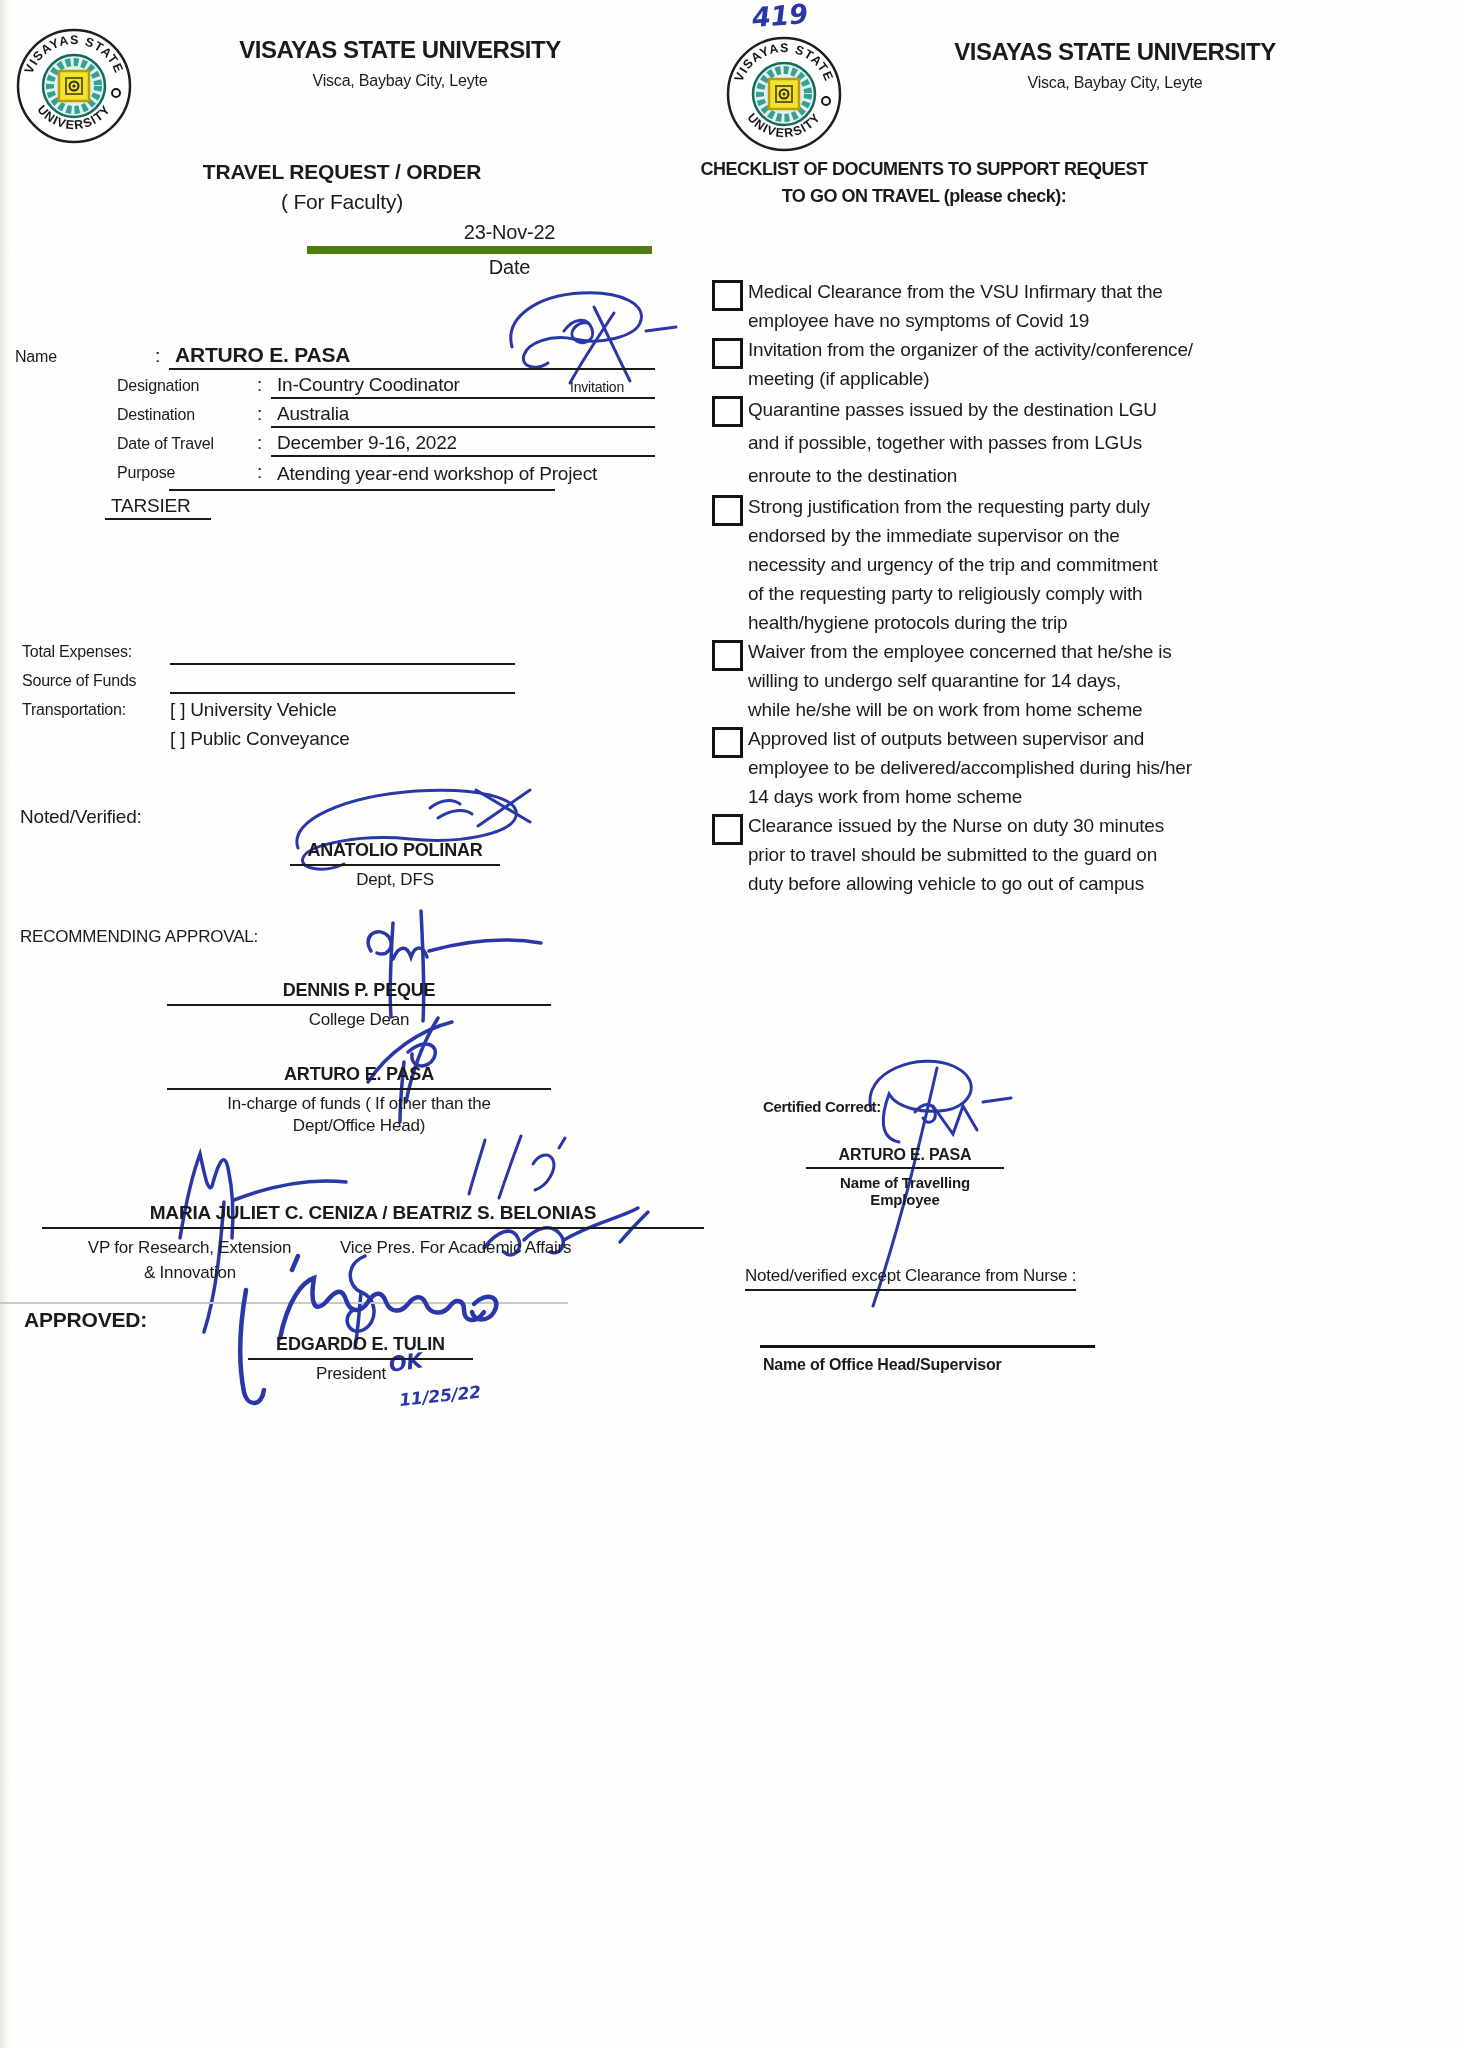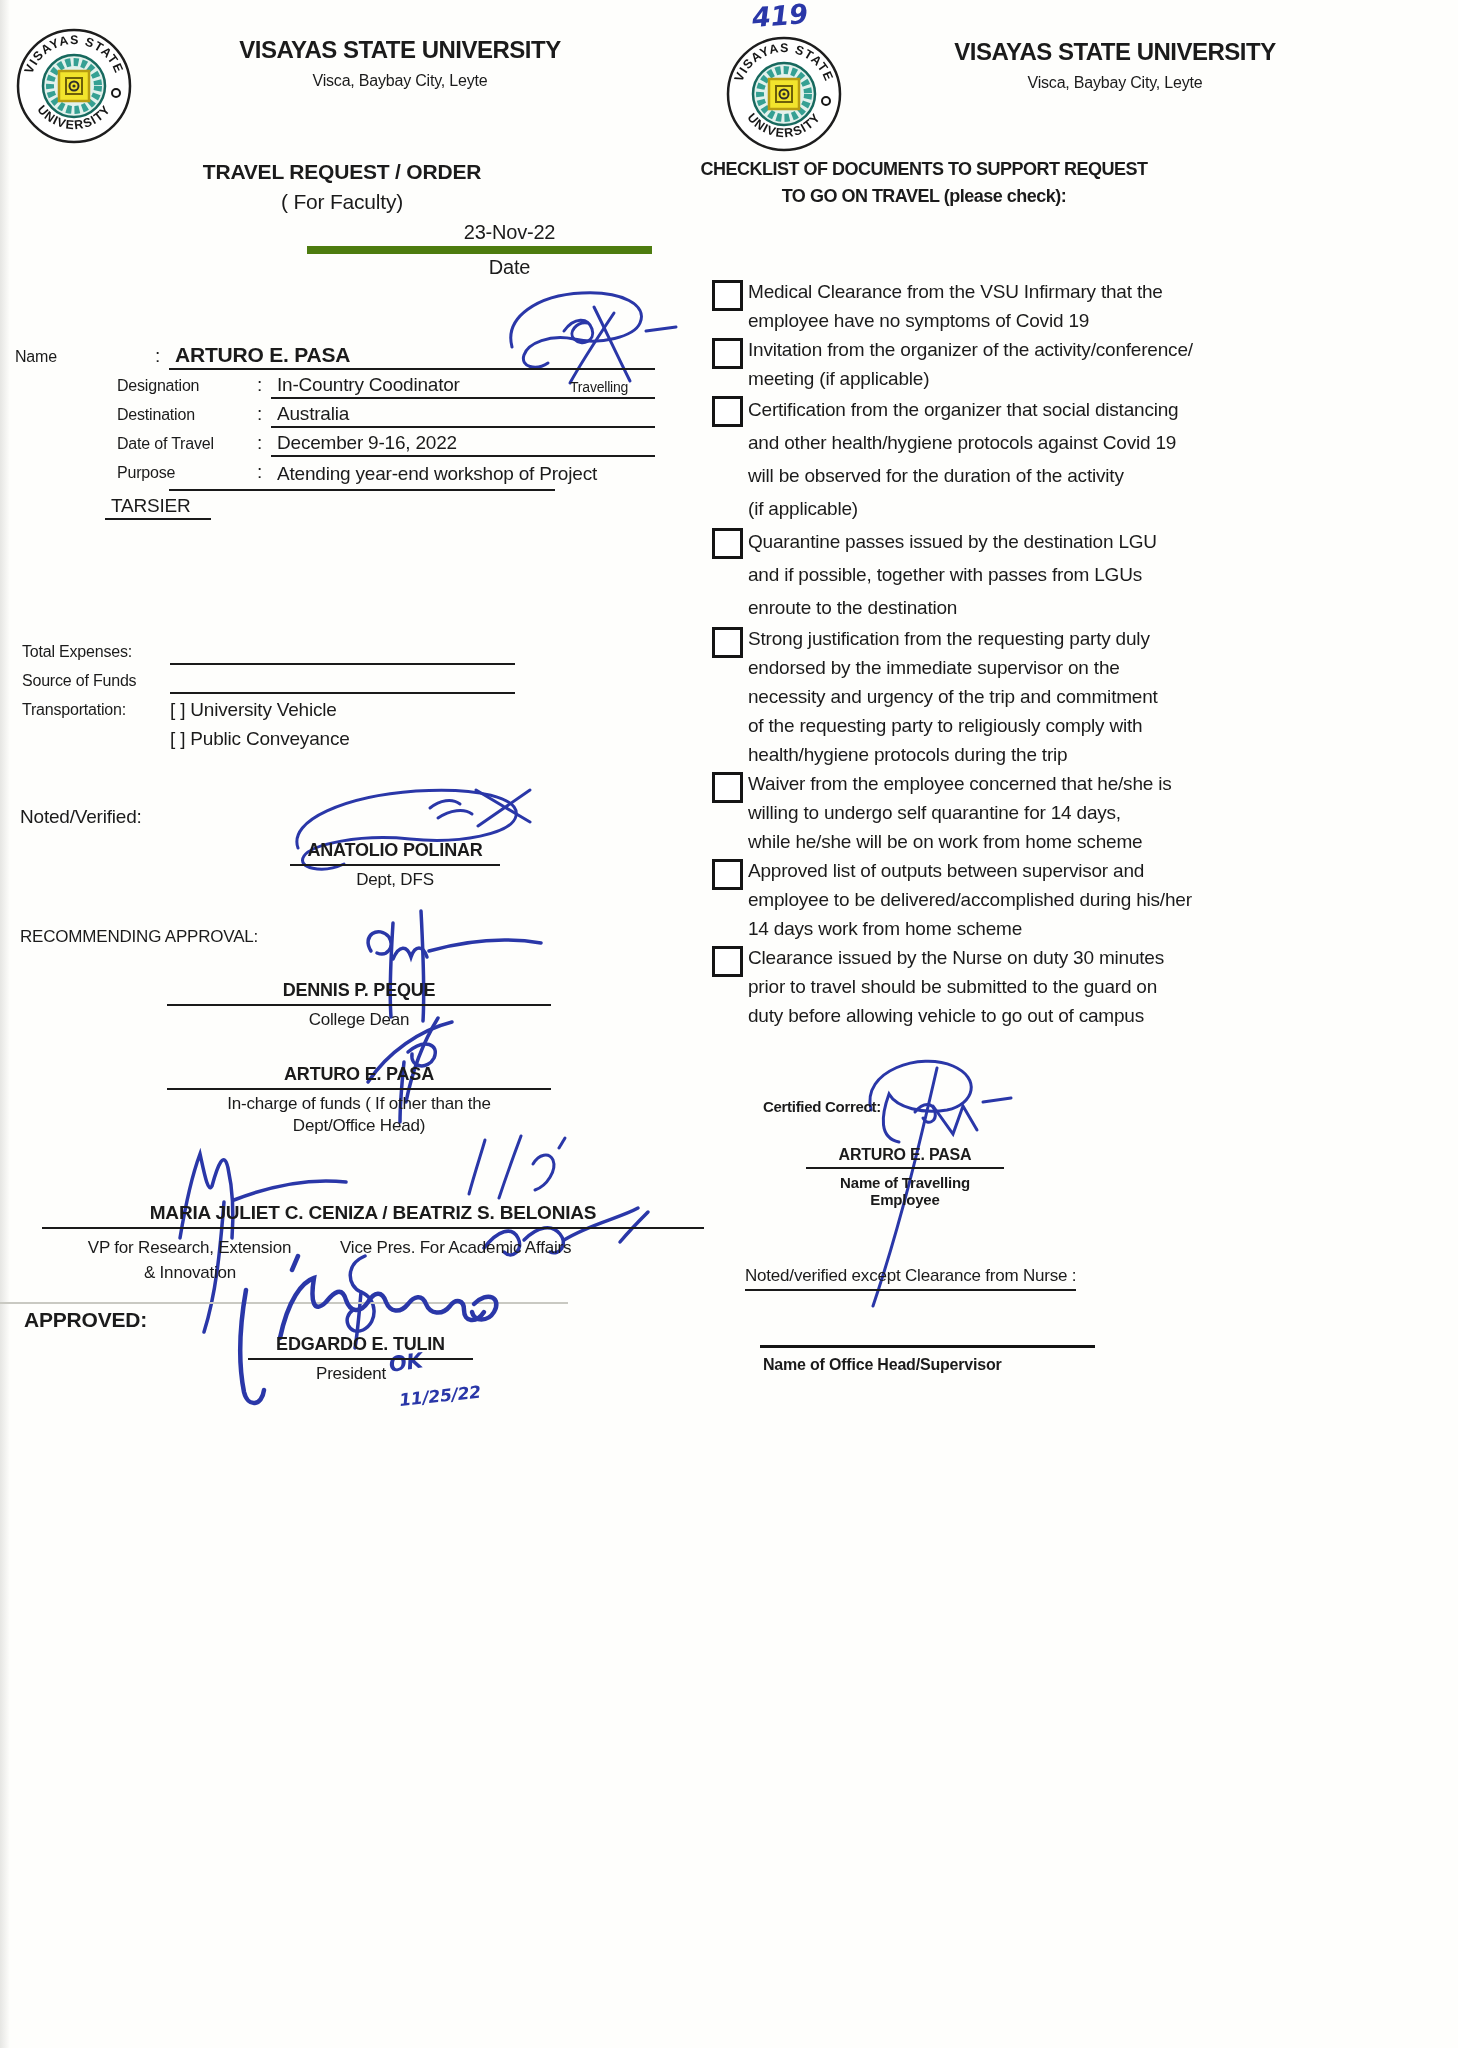--- a/index.html
+++ b/index.html
@@ -114,21 +114,21 @@
     <div class="date-lbl">Date</div>
   </div>
 
   <svg class="abs sig" style="left:498px; top:287px;" width="180" height="100" viewBox="0 0 180 100">
     <path d="M 14,60 C 6,30 40,8 84,6 C 124,4 150,18 142,36 C 136,50 102,58 76,52 C 52,47 30,56 26,68 C 22,80 38,84 50,76" stroke-width="3"></path>
     <path d="M 66,44 C 76,30 90,30 94,42 C 98,54 84,60 76,52 C 70,46 78,34 90,36" stroke-width="3"></path>
     <path d="M 96,20 C 106,40 118,66 132,94" stroke-width="3"></path>
     <path d="M 116,26 C 100,50 84,74 72,96" stroke-width="3"></path>
     <path d="M 148,44 L 178,40" stroke-width="3"></path>
   </svg>
-  <div class="abs" style="left:570px; top:379px; font-size:14px;">Travelling</div>
+  <div class="abs" style="left:570px; top:379px; font-size:14px;">Invitation</div>
 
   <div class="abs fields">
     <div class="frow">
       <span class="flbl">Name</span>
       <span class="fcolon">:</span>
       <span class="fval name wide">ARTURO E. PASA</span>
     </div>
     <div class="frow">
       <span class="flbl">Designation</span>
       <span class="fcolon">:</span>
@@ -291,27 +291,20 @@
       <div class="chk-text">Medical Clearance from the VSU Infirmary that the
 employee have no symptoms of Covid 19</div>
     </div>
     <div class="chk-item">
       <span class="chk-box"></span>
       <div class="chk-text">Invitation from the organizer of the activity/conference/
 meeting (if applicable)</div>
     </div>
     <div class="chk-item loose">
       <span class="chk-box"></span>
-      <div class="chk-text">Certification from the organizer that social distancing
-and other health/hygiene protocols against Covid 19
-will be observed for the duration of the activity
- (if applicable)</div>
-    </div>
-    <div class="chk-item loose">
-      <span class="chk-box"></span>
       <div class="chk-text">Quarantine passes issued by the destination LGU
 and if possible, together with passes from LGUs
 enroute to the destination</div>
     </div>
     <div class="chk-item">
       <span class="chk-box"></span>
       <div class="chk-text">Strong justification from the requesting party duly
 endorsed by the immediate supervisor on the
 necessity and urgency of the trip and commitment
 of the requesting party to religiously comply with

